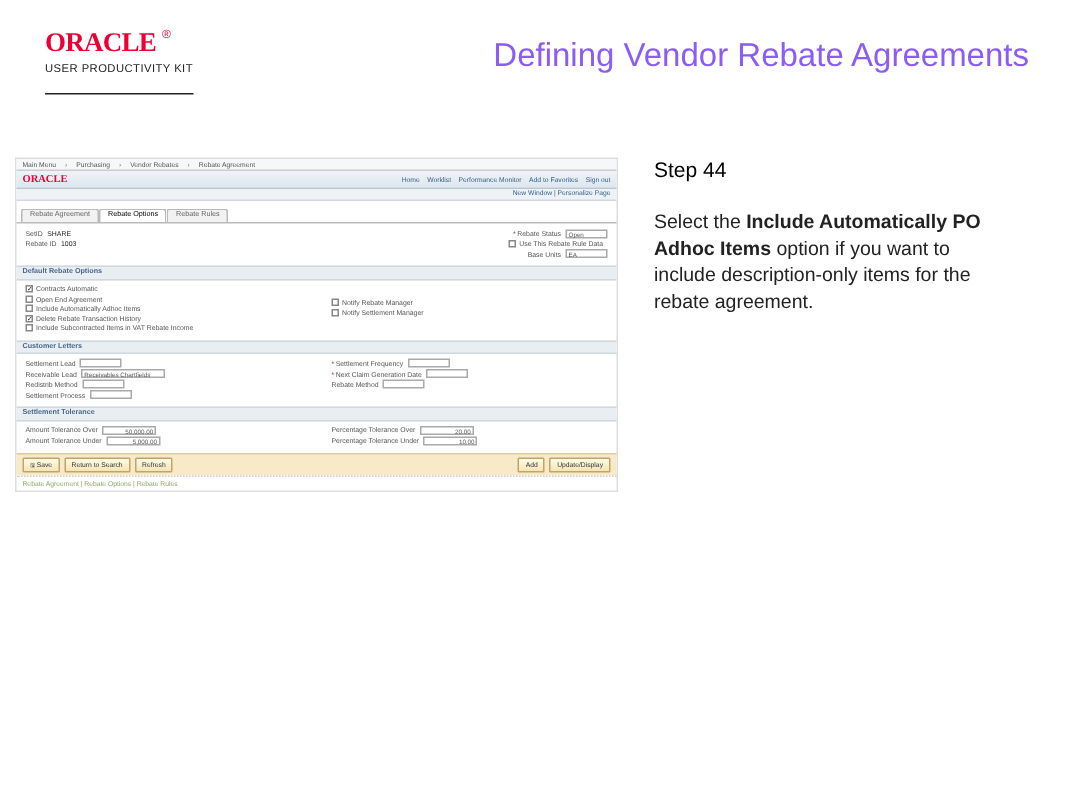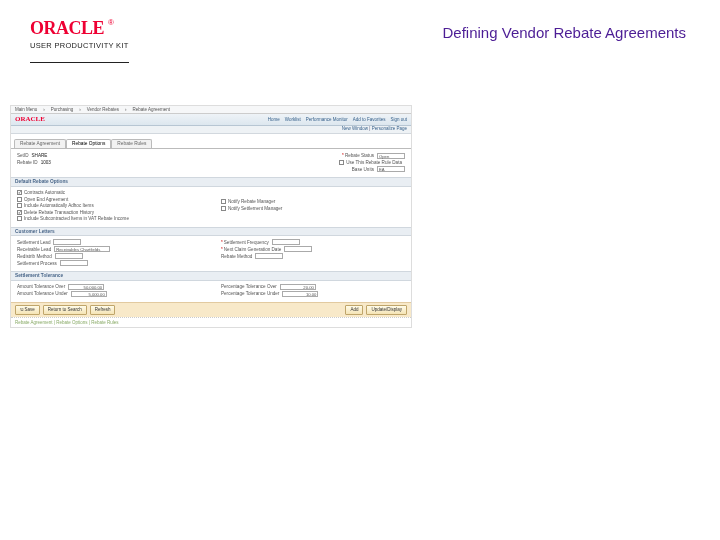--- a/index.html
+++ b/index.html
@@ -5,21 +5,21 @@
   * { margin: 0; padding: 0; box-sizing: border-box; }
   body { width: 720px; height: 540px; font-family: Arial, Helvetica, sans-serif; background: #fff; font-size: 11px; color: #222; }
 
   
   .hdr { display: flex; align-items: flex-start; padding: 18px 34px 8px 30px; }
   .brand { display: flex; flex-direction: column; }
   .brand-top { display: flex; align-items: center; gap: 4px; }
   .oracle-word { font-family: Georgia, 'Times New Roman', serif; font-weight: bold; font-size: 18px; color: #e03; letter-spacing: -0.5px; }
   .reg { font-size: 8px; color: #e03; position: relative; top: -6px; }
   .brand-sub { font-size: 7.5px; letter-spacing: 0.3px; color: #222; margin-top: 2px; border-bottom: 1px solid #222; padding-bottom: 12px; }
-  .page-title { margin-left: auto; font-size: 15px; color: #4c1d95; padding-top: 6px; }
+  .page-title { margin-left: auto; font-size: 22px; color: #8b5cf6; padding-top: 6px; }
 
   
   .body { display: flex; padding: 34px 34px 0 10px; gap: 18px; align-items: flex-start; }
   .left { width: 402px; }
   .right { width: 240px; }
 
   .step { font-size: 14px; color: #000; margin-bottom: 18px; padding-left: 6px; }
   .instr { font-size: 13px; line-height: 1.35; padding-left: 6px; }
   .instr b { font-weight: bold; }
 
@@ -240,13 +240,19 @@
         <span class="mbtn">Refresh</span>
         <span style="flex:1"></span>
         <span class="mbtn">Add</span>
         <span class="mbtn">Update/Display</span>
       </div>
 
       <div class="foot">Rebate Agreement | Rebate Options | Rebate Rules</div>
     </div>
   </div>
 
+  <div class="right">
+    <div class="step">Step 44</div>
+    <div class="instr">
+      <span>Select the </span><b>Include Automatically PO Adhoc Items</b><span> option if you want to include description-only items for the rebate agreement.</span>
+    </div>
+  </div>
 </div>
 
 </body></html>

